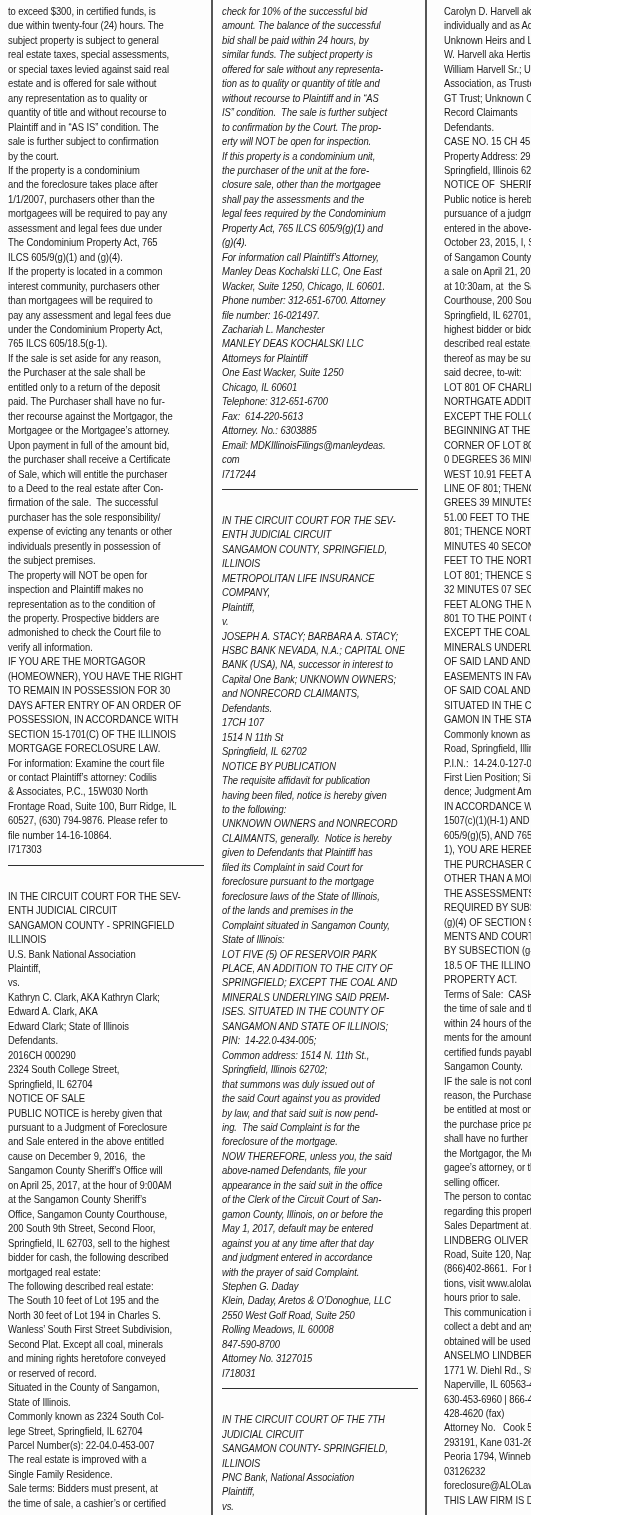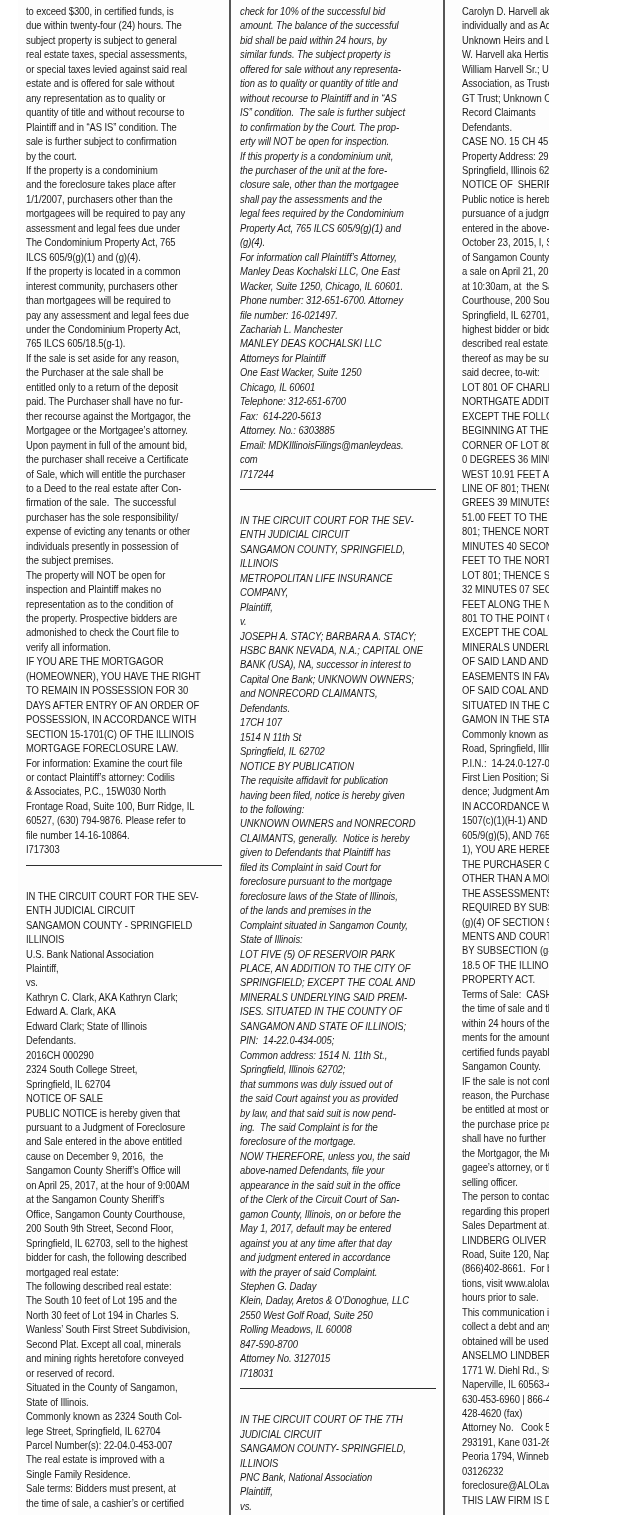--- a/index.html
+++ b/index.html
@@ -7,21 +7,20 @@
     width: 643px; height: 1515px;
     background: #ffffff;
     font-family: "Liberation Sans", sans-serif;
   }
   .page {
     position: relative;
     width: 531px; height: 1515px;
     overflow: hidden;
     background: #fdfdfd;
     color: #1b1b1b;
-    margin-left: 18px;
   }
   .col {
     position: absolute;
     top: 4px;
     width: 201px;
     height: 1511px;
     overflow: hidden;
   }
   .col-inner {
     width: 125%;

